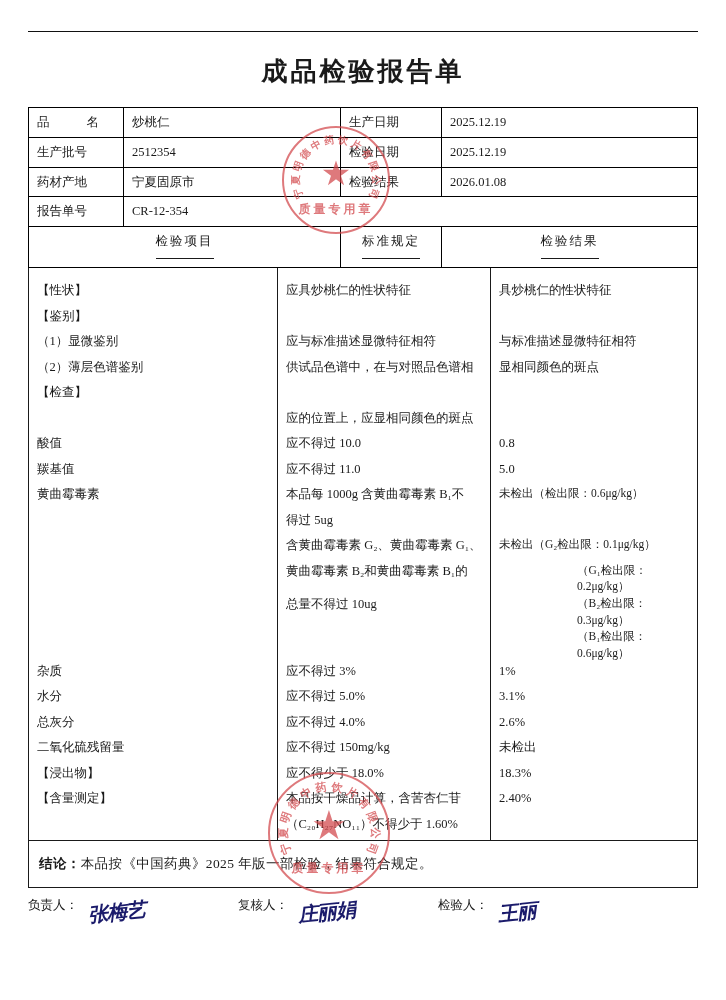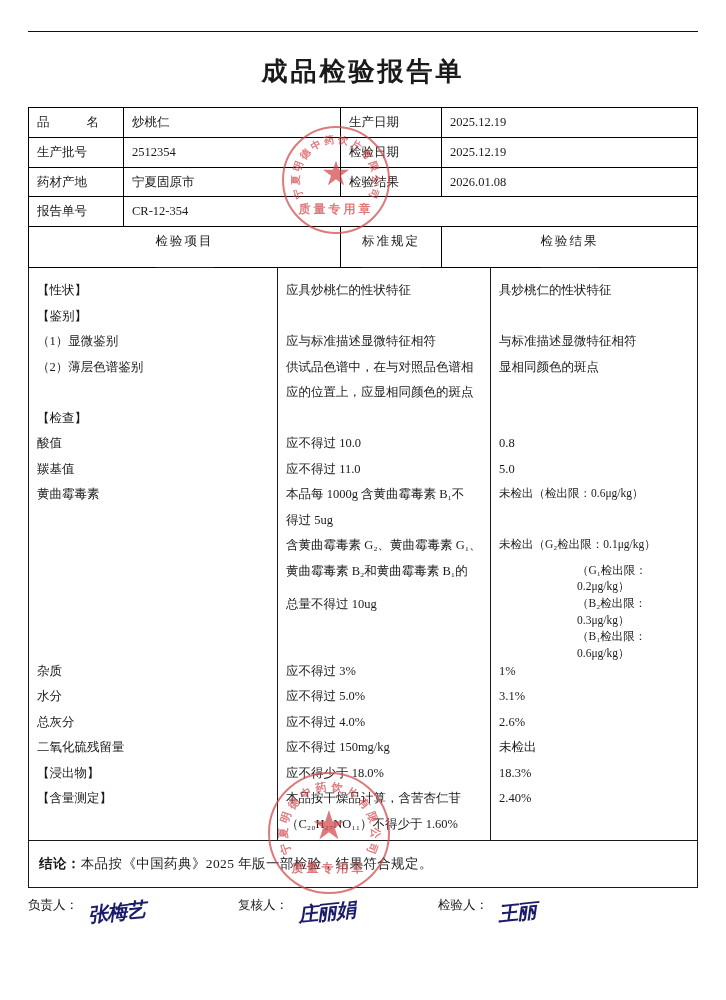--- a/index.html
+++ b/index.html
@@ -66,21 +66,21 @@
   .mid-lbl { width: 84px; white-space: nowrap; }
   
   .colhead td {
     text-align: center;
     height: 30px;
     vertical-align: middle;
     border-top: 1px solid #1a1a1a;
   }
   .colhead span {
     border-bottom: 1px solid #1a1a1a;
-    padding-bottom: 19px;
+    padding-bottom: 10px;
     letter-spacing: 2px;
   }
   
   .body-wrap {
     position: relative;
   }
   table.body {
     width: 100%;
     border-collapse: collapse;
     font-size: 12.5px;
@@ -253,27 +253,27 @@
             <td class="c1">（1）显微鉴别</td>
             <td class="c2">应与标准描述显微特征相符</td>
             <td class="c3">与标准描述显微特征相符</td>
           </tr>
           <tr class="row-line">
             <td class="c1">（2）薄层色谱鉴别</td>
             <td class="c2">供试品色谱中，在与对照品色谱相</td>
             <td class="c3">显相同颜色的斑点</td>
           </tr>
           <tr class="row-line">
-            <td class="c1"></td>
-            <td class="c2">应的位置上，应显相同颜色的斑点</td>
-            <td class="c3"></td>
-          </tr>
-          <tr class="row-line">
             <td class="c1">【检查】</td>
             <td class="c2"></td>
+            <td class="c3"></td>
+          </tr>
+          <tr class="row-line">
+            <td class="c1"></td>
+            <td class="c2">应的位置上，应显相同颜色的斑点</td>
             <td class="c3"></td>
           </tr>
           <tr class="row-line">
             <td class="c1">酸值</td>
             <td class="c2">应不得过 10.0</td>
             <td class="c3">0.8</td>
           </tr>
           <tr class="row-line">
             <td class="c1">羰基值</td>
             <td class="c2">应不得过 11.0</td>

